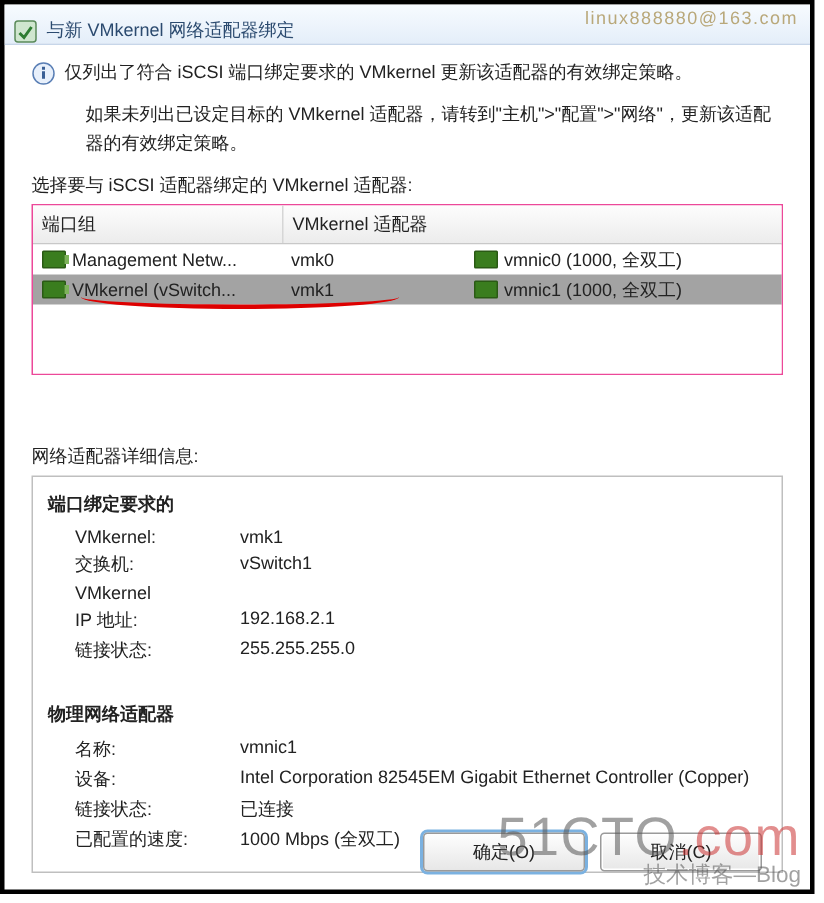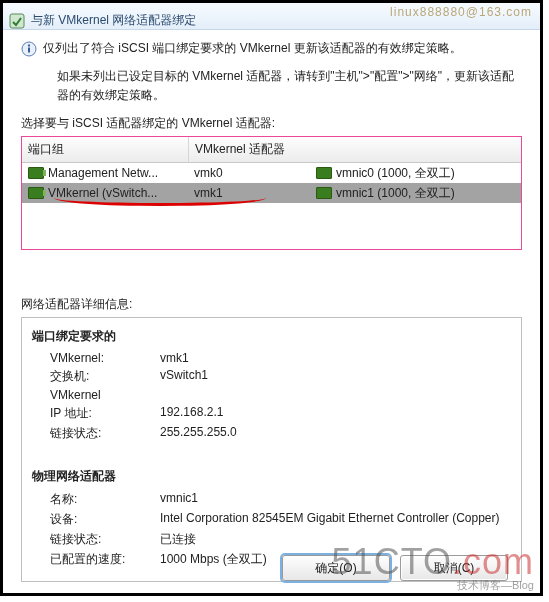--- a/index.html
+++ b/index.html
@@ -36,21 +36,21 @@
   .sec-title{font-weight:bold;margin:2px 0 6px 0}
   .kv{display:flex;margin:3px 0 3px 18px}
   .kv .k{width:110px;color:#222}
   .kv .v{flex:1}
   .btnbar{position:absolute;right:32px;bottom:12px;display:flex;gap:10px}
   .btn{min-width:86px;height:24px;background:linear-gradient(#fefefe,#e7e7e7);border:1px solid #9a9a9a;border-radius:3px;display:flex;align-items:center;justify-content:center;padding:0 10px;cursor:pointer;box-shadow:0 0 0 1px #fff inset}
   .btn.default{box-shadow:0 0 0 2px #7bb1e0}
   .wm-bottom{position:absolute;right:6px;bottom:0;text-align:right;opacity:.55;pointer-events:none}
   .wm-bottom .b1{font-size:36px;font-weight:400;color:#555;letter-spacing:1px;line-height:.9}
   .wm-bottom .b1 em{color:#c33;font-style:normal}
-  .wm-bottom .b2{font-size:11px;color:#555}
+  .wm-bottom .b2{font-size:15px;color:#555}
 </style>
 </head>
 <body>
 
 <div class="frame">
   <div class="watermark-top">linux888880@163.com</div>
 
   <div class="titlebar">
     <svg class="app-icon" viewBox="0 0 16 16">
       <rect x="1" y="1" width="14" height="14" rx="2" fill="#cfe6cf" stroke="#5a8a5a"></rect>

